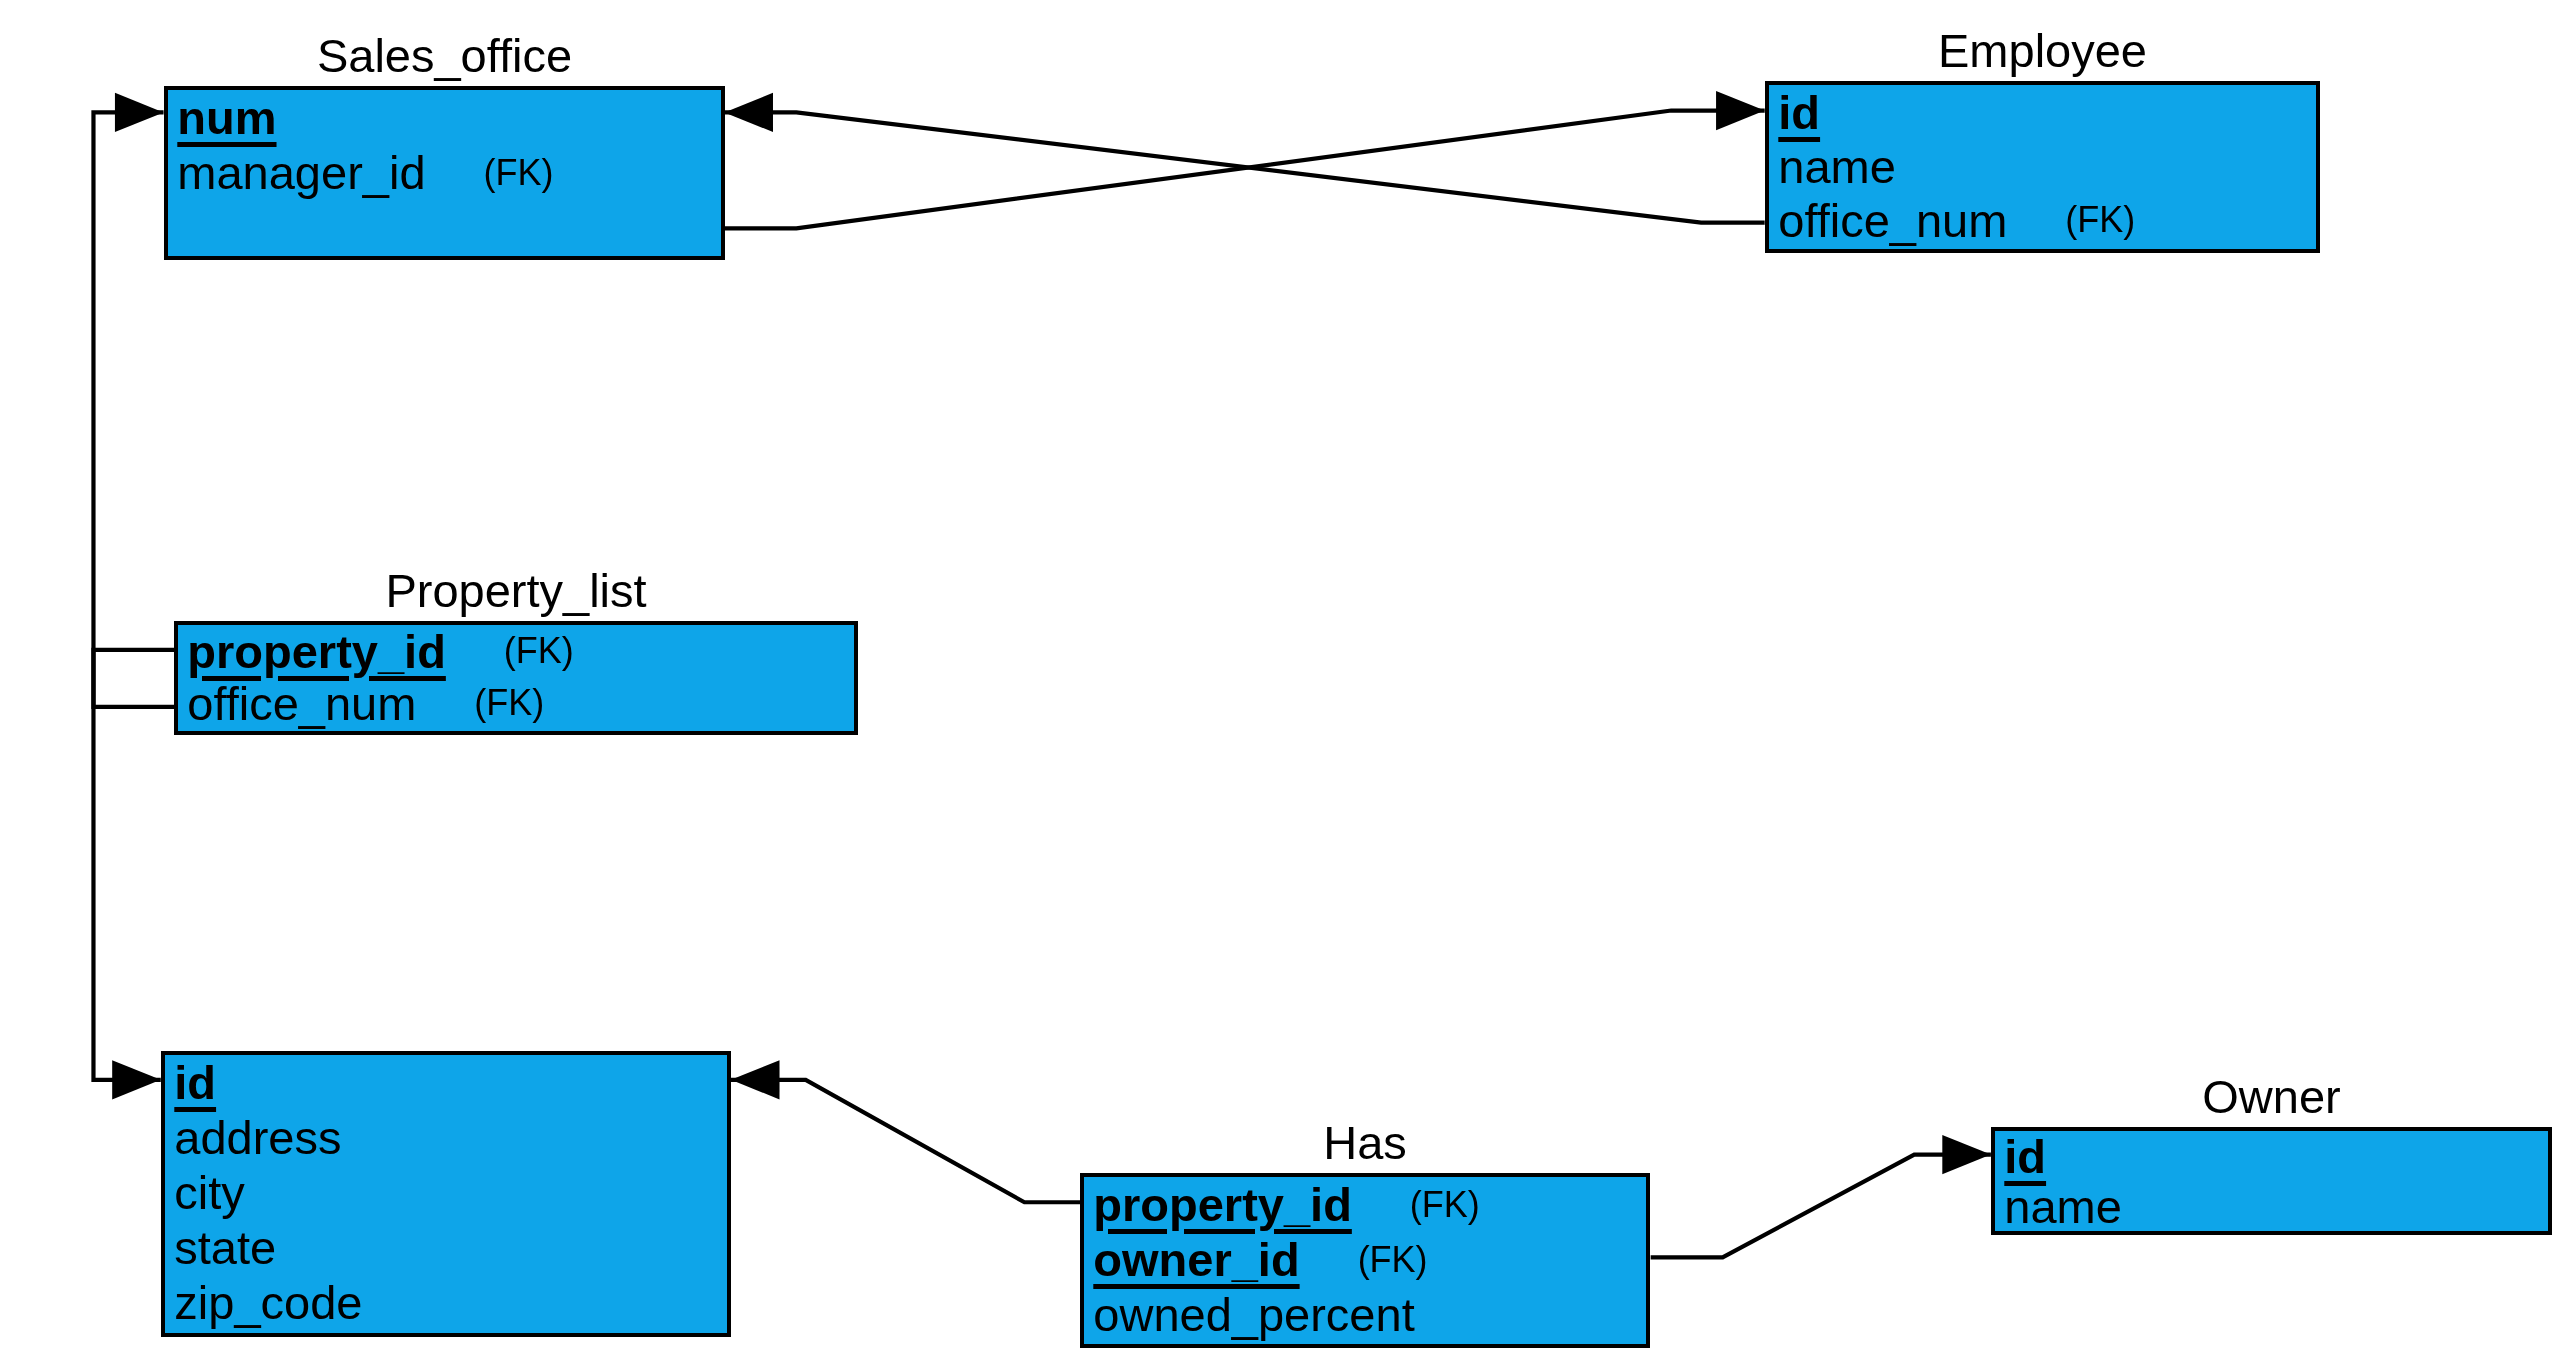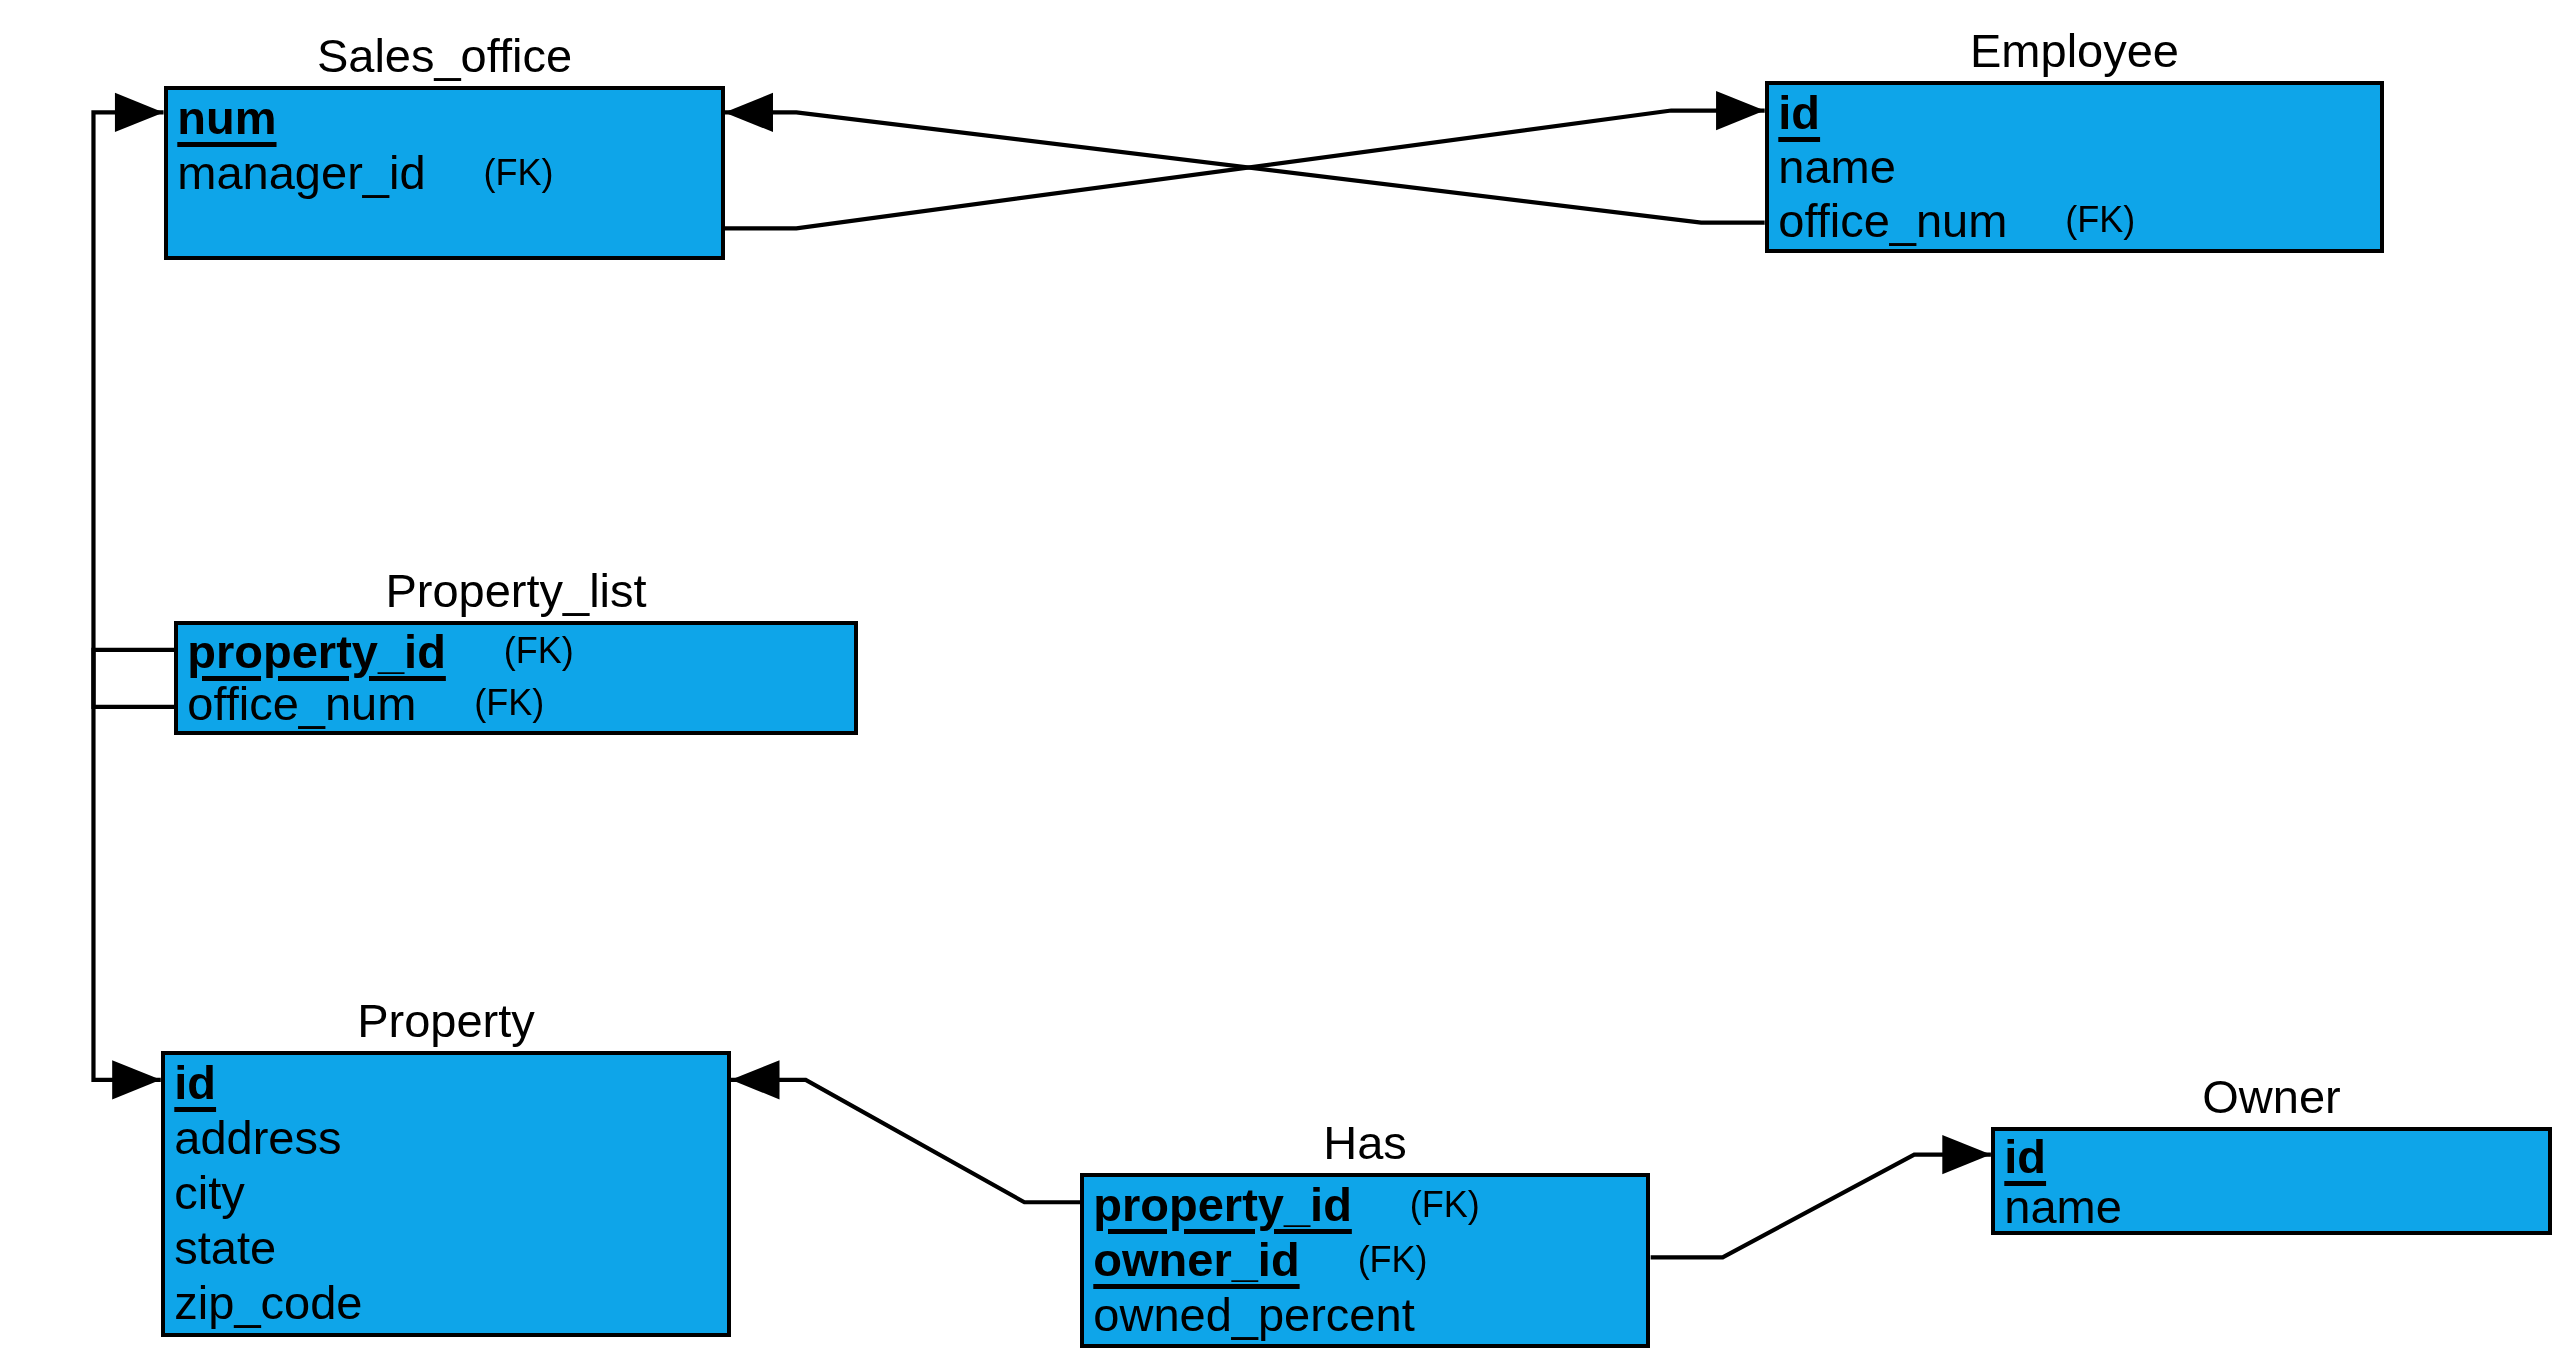--- a/index.html
+++ b/index.html
@@ -52,21 +52,21 @@
     font-weight: bold;
     text-decoration: underline;
     text-decoration-thickness: 4.7px;
     text-underline-offset: 8.4px;
   }
   .fk-tag {
     margin-left: 58px;
     font-size: 36px;
   }
   #e-sales-office  { left: 164px;  top: 86px;   width: 561px; height: 174px; --rh: 55px; }
-  #e-employee      { left: 1765px; top: 81px;   width: 619px; height: 172px; --rh: 54px; }
+  #e-employee      { left: 1765px; top: 81px;   width: 555px; height: 172px; --rh: 54px; }
   #e-property-list { left: 174px;  top: 621px;  width: 684px; height: 114px; --rh: 52px; }
   #e-property      { left: 161px;  top: 1051px; width: 570px; height: 286px; --rh: 55px; }
   #e-has           { left: 1080px; top: 1173px; width: 570px; height: 175px; --rh: 55px; }
   #e-owner         { left: 1991px; top: 1127px; width: 561px; height: 108px; --rh: 50px; }
 </style>
 </head>
 <body>
 
 <div class="canvas">
 
@@ -125,21 +125,20 @@
         <span class="fk-tag">(FK)</span>
       </div>
       <div class="row">
         <span class="attr">office_num</span>
         <span class="fk-tag">(FK)</span>
       </div>
     </div>
   </div>
 
   <div class="entity" id="e-property">
-    <div class="etitle">Property</div>
     <div class="ebox">
       <div class="row">
         <span class="attr pk">id</span>
         <span class="fk-tag"></span>
       </div>
       <div class="row">
         <span class="attr">address</span>
         <span class="fk-tag"></span>
       </div>
       <div class="row">

